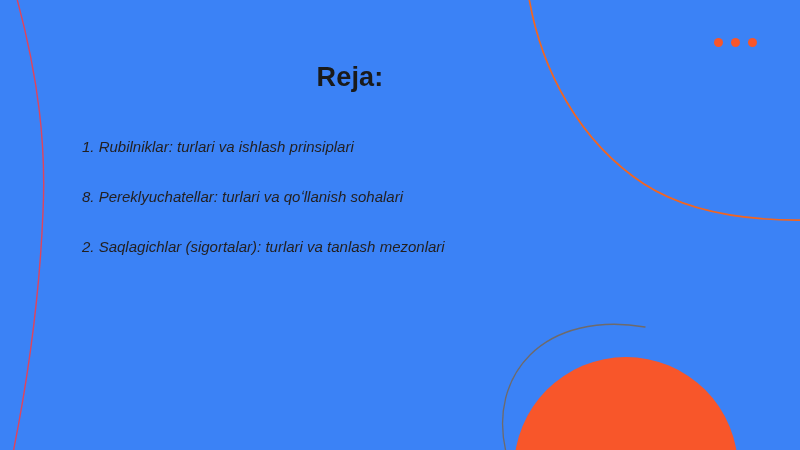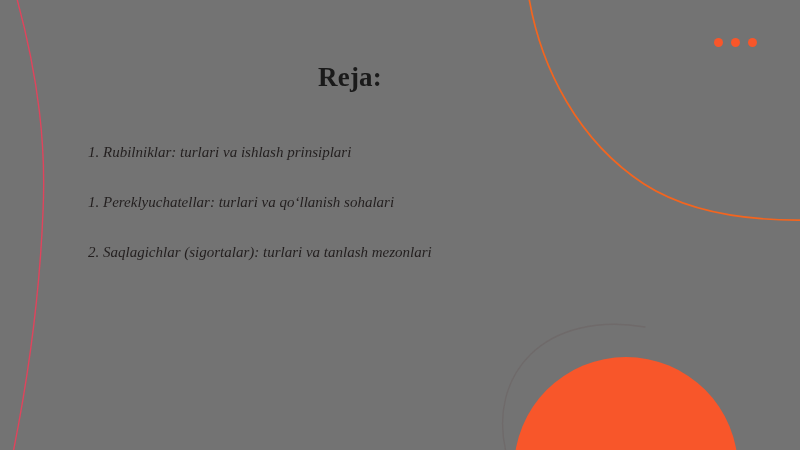--- a/index.html
+++ b/index.html
@@ -9,23 +9,22 @@
   body {
     width: 800px;
     height: 450px;
     overflow: hidden;
     font-family: "Liberation Sans", sans-serif;
   }
   #slide {
     position: relative;
     width: 800px;
     height: 450px;
-    background: #737373;
+    background: #3b82f6;
     overflow: hidden;
-    font-family: Liberation Serif, serif;
   }
   #deco-layer {
     position: absolute;
     left: 0;
     top: 0;
     width: 800px;
     height: 450px;
   }
   
   #content {
@@ -45,21 +44,21 @@
     font-weight: bold;
     color: #1a1a1a;
     letter-spacing: 0.2px;
   }
   #agenda-list {
     position: absolute;
     left: 82px;
     top: 137px;
     width: 470px;
     list-style: none;
-    margin: 6px;
+    margin: 0;
     padding: 0;
   }
   #agenda-list li {
     font-size: 15px;
     font-style: italic;
     color: #231f1f;
     line-height: 19px;
     margin-bottom: 31px;
     white-space: nowrap;
   }
@@ -102,18 +101,18 @@
     <span class="dot d1"></span>
     <span class="dot d2"></span>
     <span class="dot d3"></span>
   </div>
 
   <div id="content">
     <div id="slide-title">Reja:</div>
 
     <ul id="agenda-list">
       <li>1. Rubilniklar: turlari va ishlash prinsiplari</li>
-      <li>1. Pereklyuchatellar: turlari va qoʻllanish sohalari</li>
+      <li>8. Pereklyuchatellar: turlari va qoʻllanish sohalari</li>
       <li>2. Saqlagichlar (sigortalar): turlari va tanlash mezonlari</li>
     </ul>
   </div>
 
 </div>
 
 </body></html>

